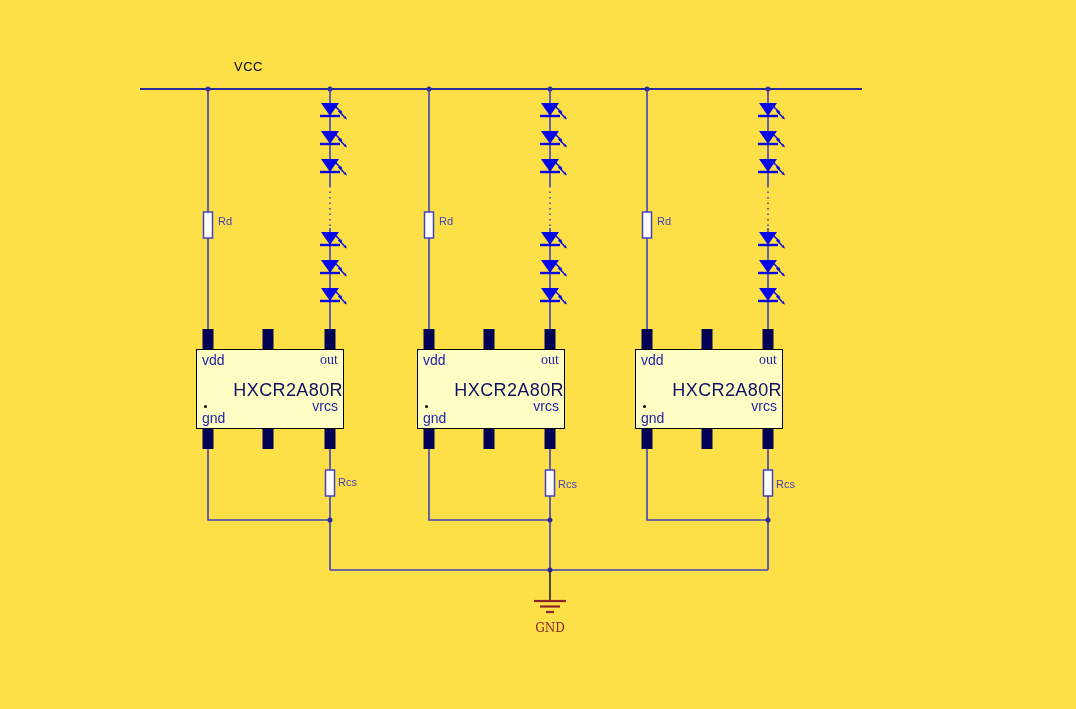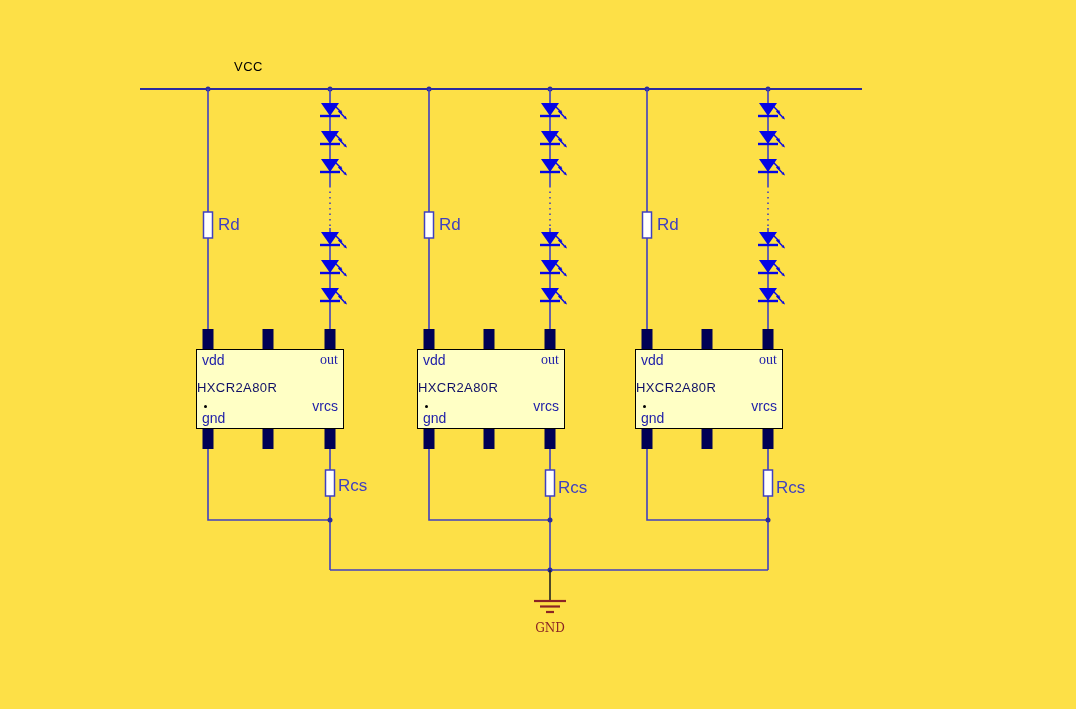--- a/index.html
+++ b/index.html
@@ -6,31 +6,31 @@
   html,body { background:#ffffff; }
   body { font-family:"Liberation Sans", sans-serif; }
 
   .canvas { position:relative; width:1076px; height:709px; background:#fde047; overflow:hidden; }
   .canvas > svg { position:absolute; left:0; top:0; }
 
   
   .lbl { position:absolute; white-space:nowrap; line-height:1; }
   .vcc-lbl { font-size:13px; color:#000; letter-spacing:0.5px; }
   .gnd-lbl { font-size:12px; font-family:"DejaVu Serif", serif; color:var(--gnd); transform:translateX(-50%); }
-  .res-lbl { font-size:17px; color:var(--wire); }
+  .res-lbl { font-size:11px; color:var(--wire); }
 
   
   .ic { position:absolute; width:148px; height:80px; background:var(--ic-fill); border:1.6px solid #000; }
   .pin-lbl { position:absolute; font-size:14px; color:var(--pin-label); line-height:1.15; }
   .p-vdd  { left:5px;  top:2px; }
   .p-out  { right:5px; top:2px;font-family:Liberation Serif, serif; }
   .p-gnd  { left:5px;  bottom:2px; }
   .p-vrcs { right:5px; bottom:14px; }
-  .ic-name { position:absolute; left:0; right:0; top:30px; text-align:left;
-             font-size:13px; letter-spacing:0.4px; color:var(--ic-name); }
+  .ic-name { position:absolute; left:0; right:0; top:30px; text-align:right;
+             font-size:18px; letter-spacing:0.4px; color:var(--ic-name); }
   .pin1 { position:absolute; left:7px; bottom:20px; width:3px; height:3px; border-radius:50%; background:#000; }
 
   
   .wire     { stroke:var(--wire); stroke-width:1.6; fill:none; }
   .rail     { stroke:var(--rail); stroke-width:2.2; fill:none; }
   .dashed   { stroke:var(--wire); stroke-width:1.6; fill:none; stroke-dasharray:1.5 4; }
   .res      { fill:#fff; stroke:var(--wire); stroke-width:1.5; }
   .pin-rect { fill:var(--pin); }
   .dot      { fill:var(--rail); }
   .led-tri  { fill:var(--led); }

